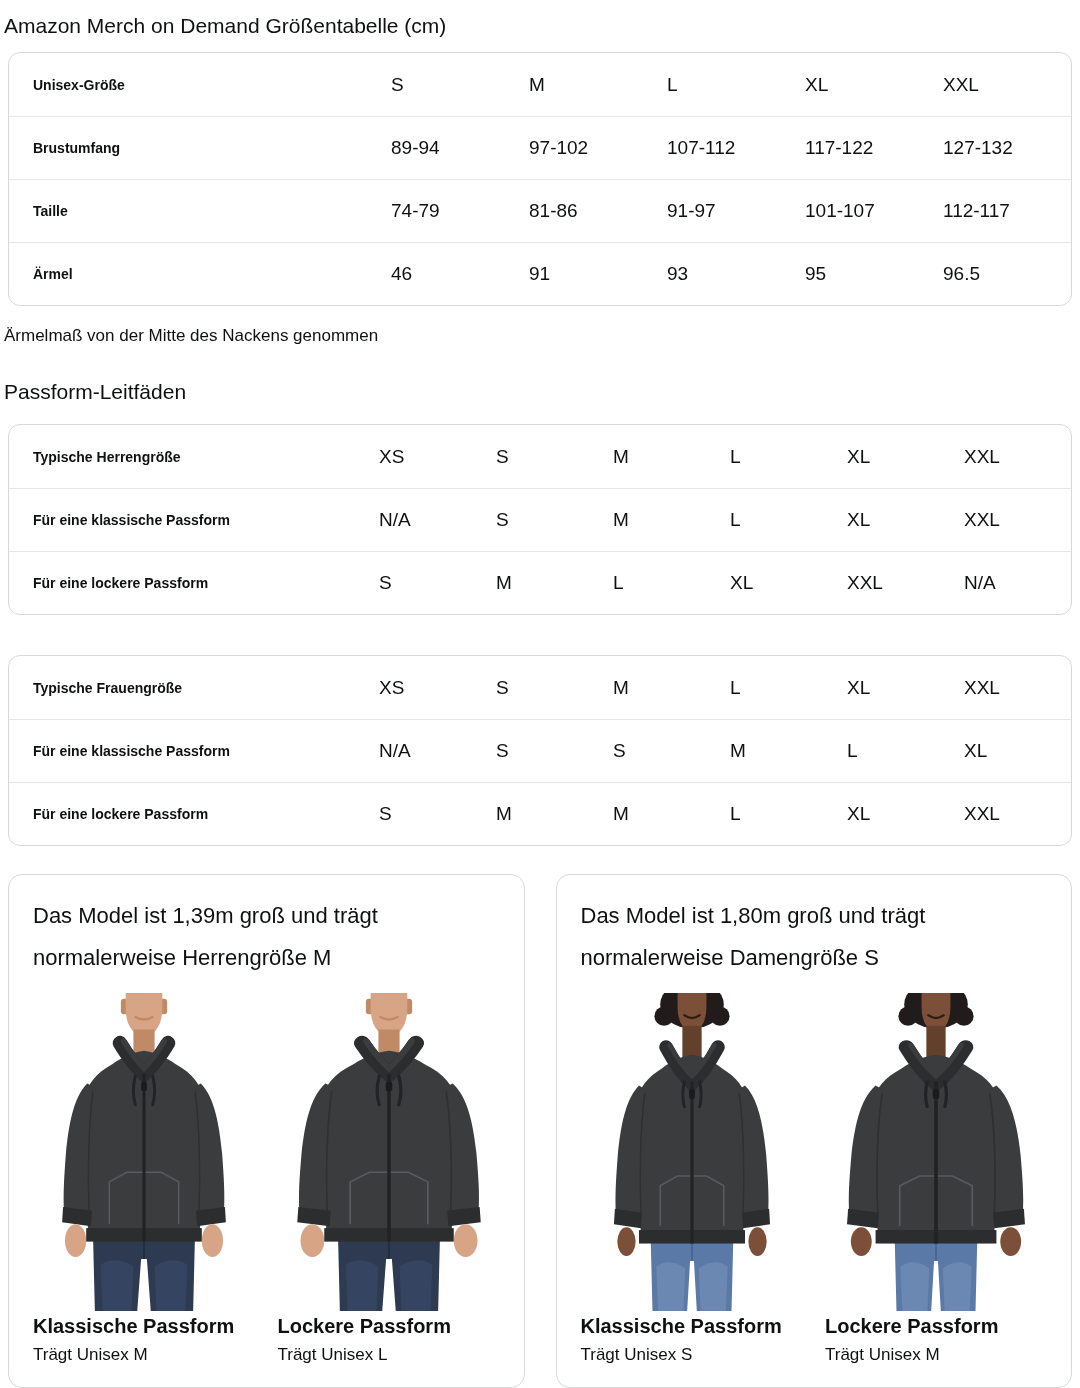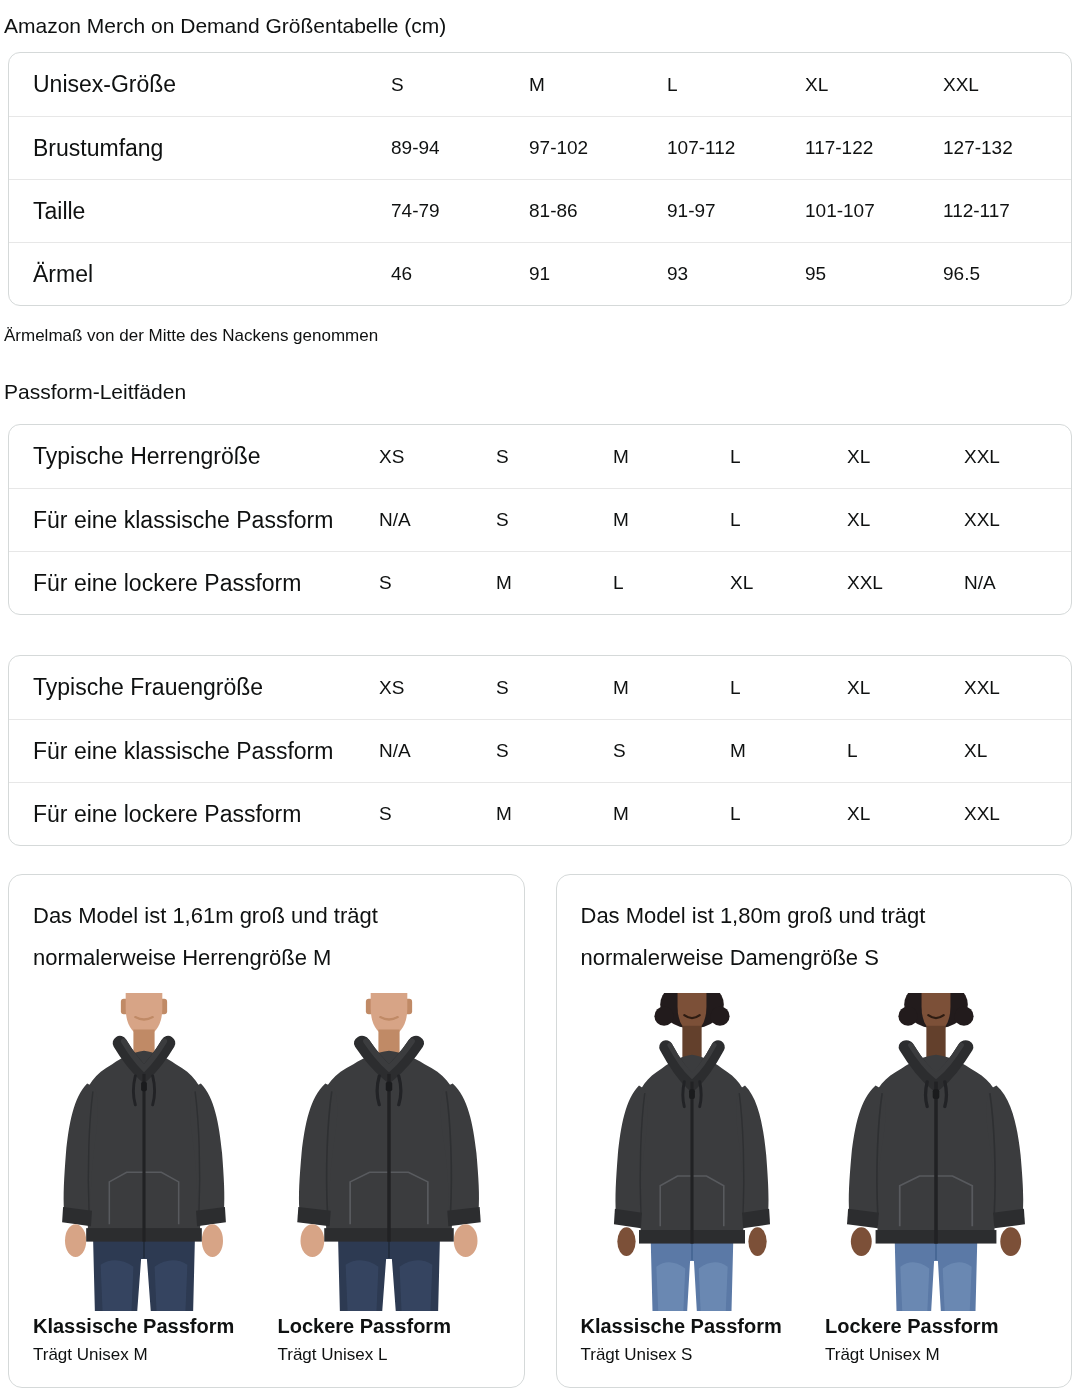--- a/index.html
+++ b/index.html
@@ -16,21 +16,21 @@
     background:#ffffff;color:var(--text);
     font-family:"Liberation Sans","DejaVu Sans",sans-serif;
     padding:4px 8px 0 8px;
   }
   .page-title{font-size:21px;font-weight:400;margin:10px 0 14px -4px;}
   .data-table{border:1px solid var(--border);border-radius:12px;background:#fff;}
   .t-row{display:grid;min-height:63px;align-items:center;}
   .t-row + .t-row{border-top:1px solid var(--divider);}
   .size-grid{grid-template-columns:372px repeat(5,1fr);}
   .fit-grid{grid-template-columns:360px repeat(6,1fr);}
-  .t-label{font-weight:400;font-size:23px;padding-left:24px;}
+  .t-label{font-weight:700;font-size:14px;padding-left:24px;}
   .t-cell{font-size:19px;padding-left:10px;}
   .footnote{font-size:17px;margin:20px 0 0 -4px;}
   .section-heading{font-size:21px;font-weight:400;margin:34px 0 20px -4px;}
   .fit-table + .fit-table{margin-top:40px;}
   .cards-row{display:flex;gap:31px;margin-top:28px;}
   .model-card{
     flex:1;border:1px solid var(--border);border-radius:14px;
     padding:20px 24px 22px 24px;background:#fff;
   }
   .model-desc{font-size:22px;line-height:42px;max-width:432px;}
@@ -218,21 +218,21 @@
     <div class="t-cell">M</div>
     <div class="t-cell">L</div>
     <div class="t-cell">XL</div>
     <div class="t-cell">XXL</div>
   </div>
 </section>
 
 <div class="cards-row">
 
   <div class="model-card">
-    <p class="model-desc">Das Model ist 1,61m groß und trägt normalerweise Herrengröße M</p>
+    <p class="model-desc">Das Model ist 1,39m groß und trägt normalerweise Herrengröße M</p>
     <div class="figures">
       <div class="figure">
         <svg class="model-figure" viewBox="0 0 230 330" style="--fit:1">
             <use href="#fig-male"></use>
           </svg>
         <div class="fit-label">Klassische Passform</div>
         <div class="size-label">Trägt Unisex M</div>
       </div>
       <div class="figure">
         <svg class="model-figure" viewBox="0 0 230 330" style="--fit:1.12">

